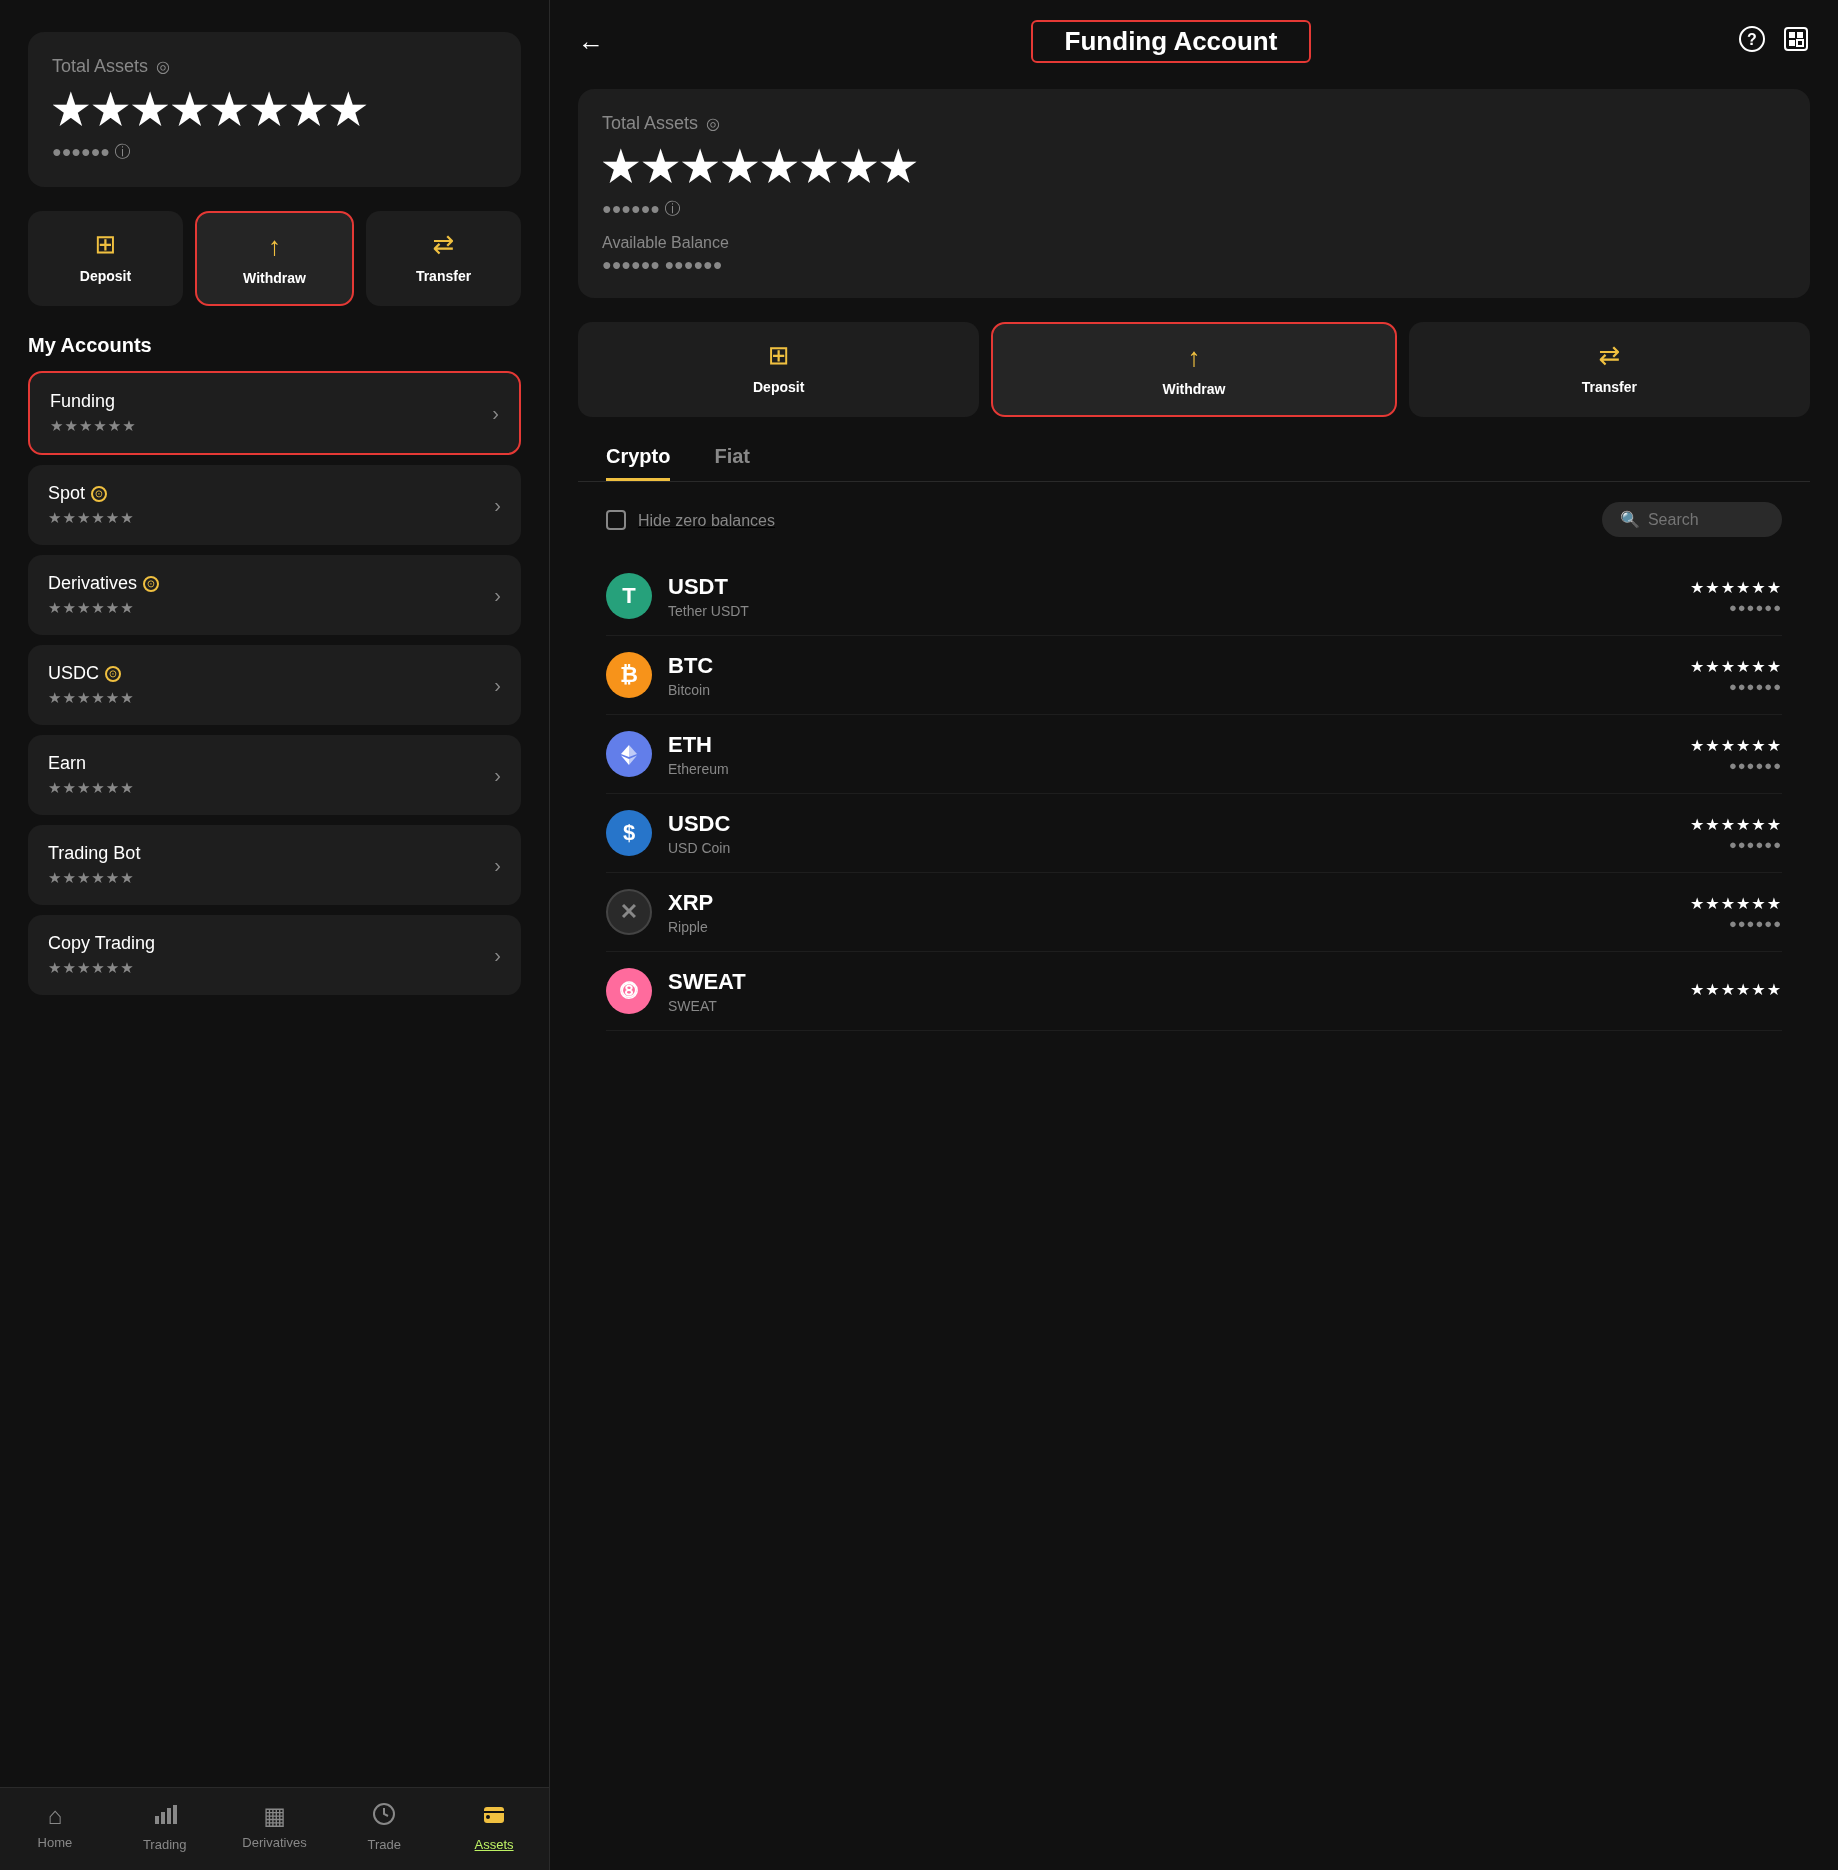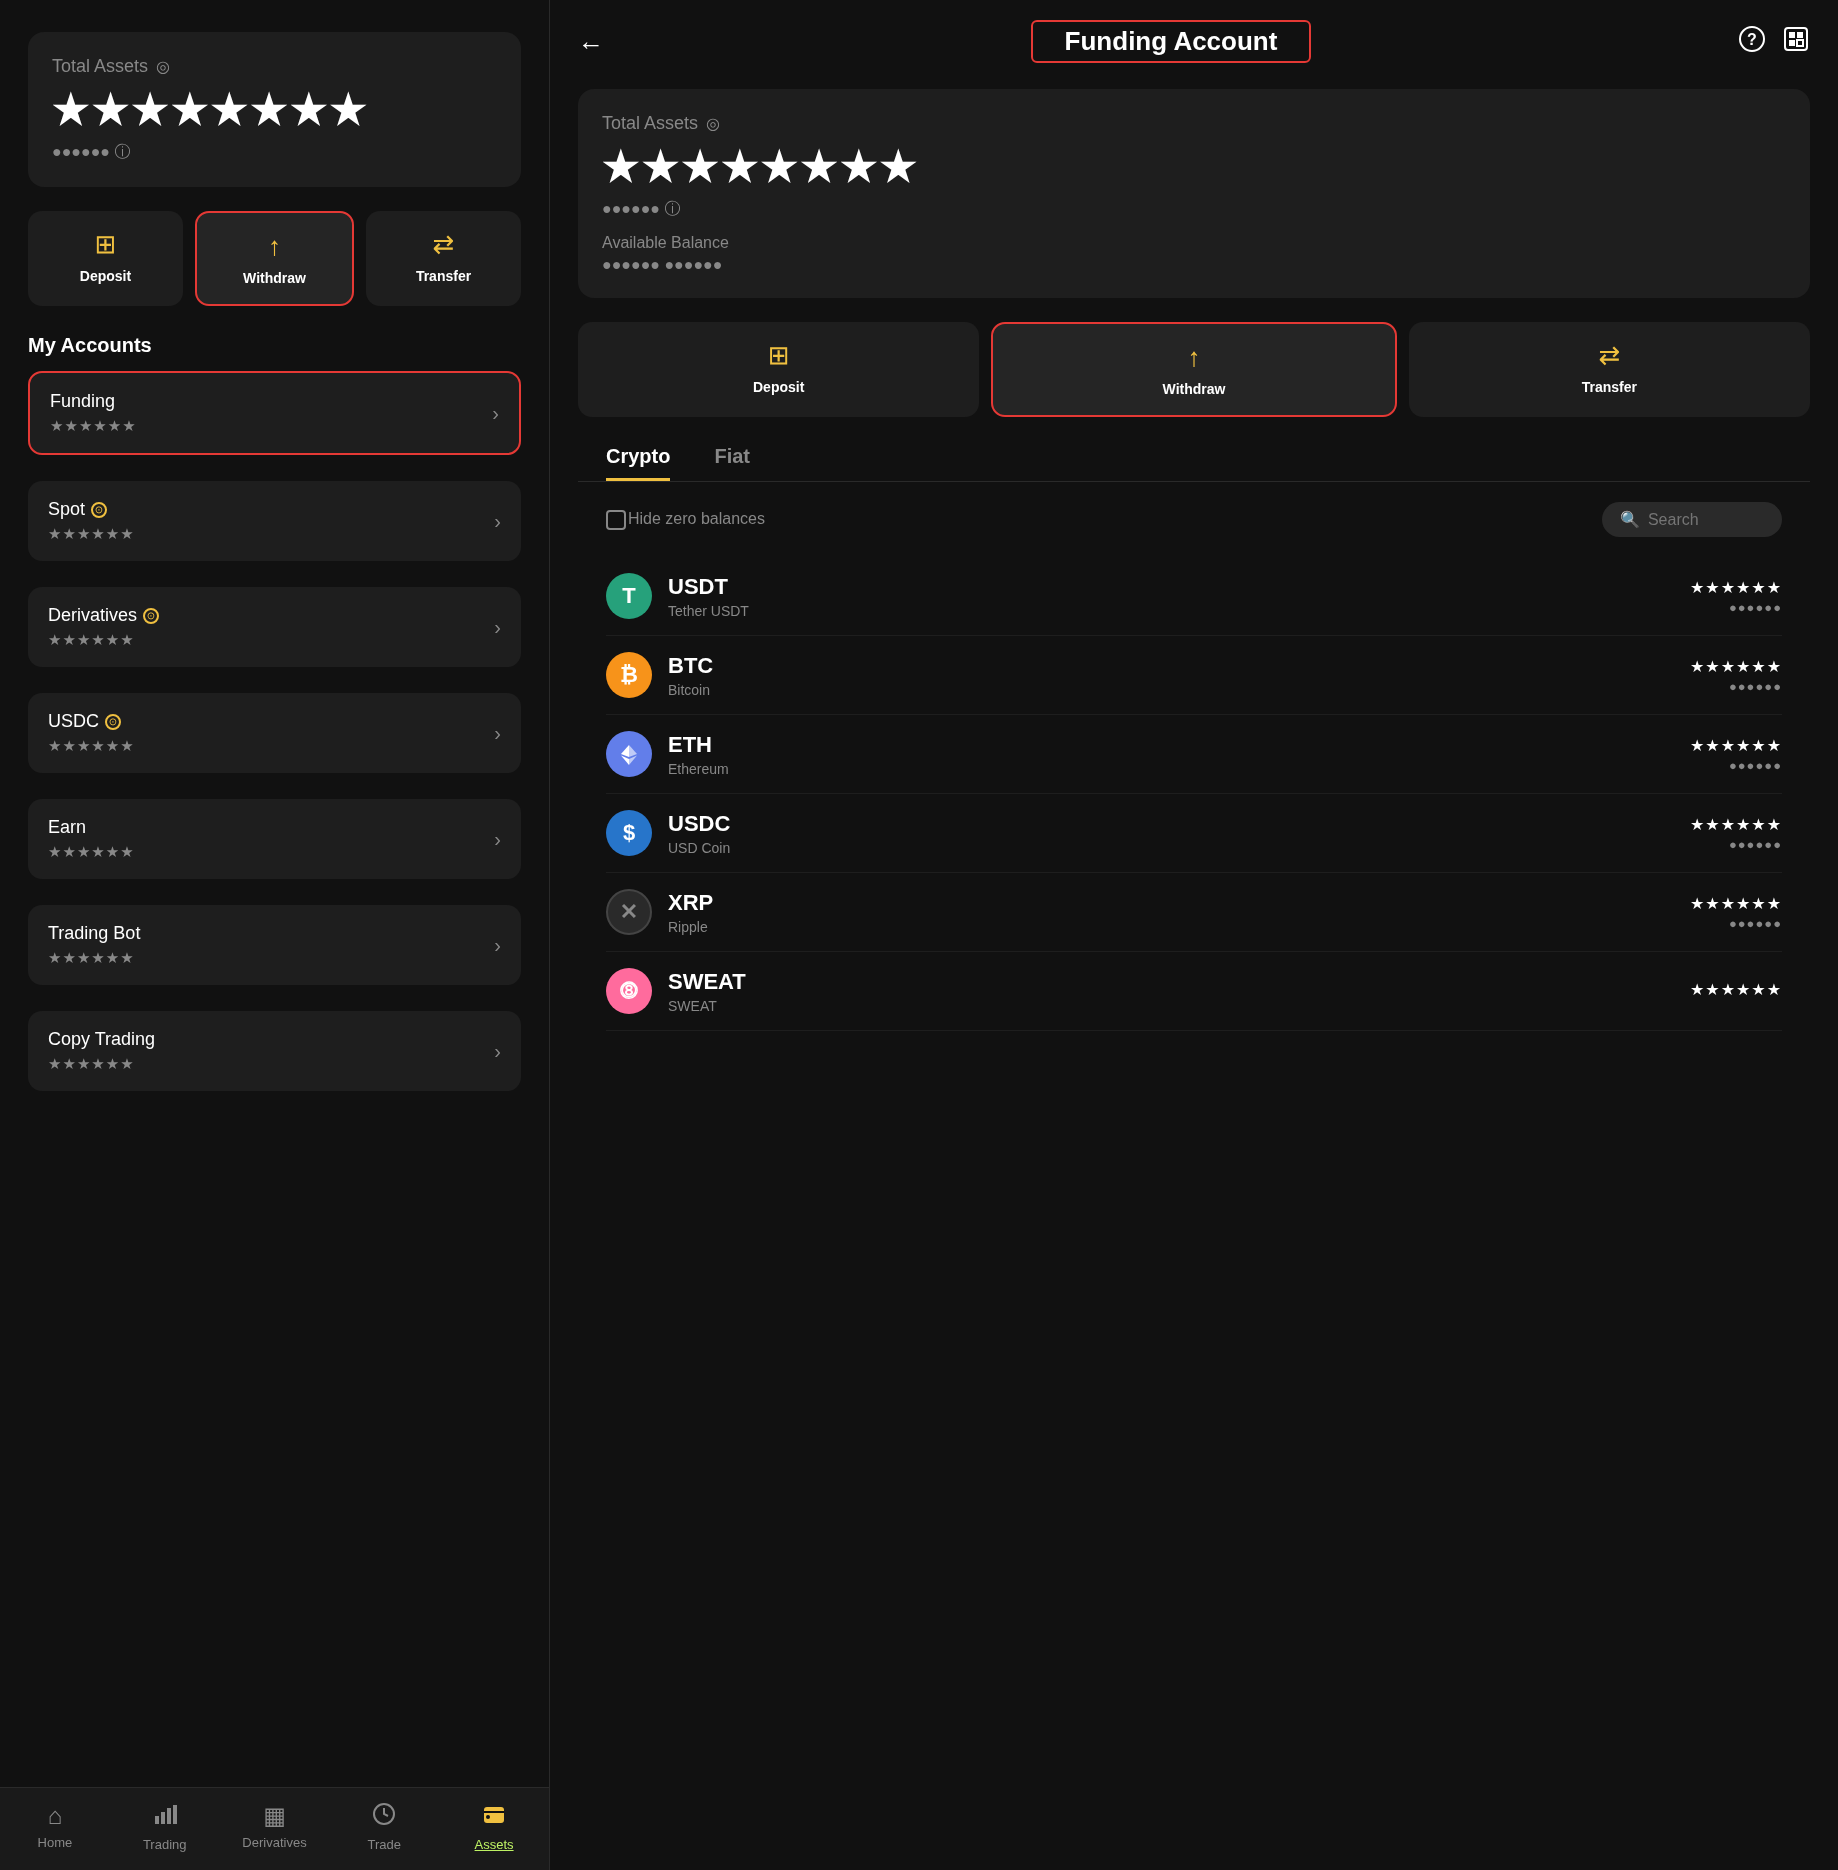--- a/index.html
+++ b/index.html
@@ -133,21 +133,21 @@
     .section-title {
       color: #ffffff;
       font-size: 20px;
       font-weight: 700;
       margin-bottom: 14px;
     }
 
     .account-list {
       display: flex;
       flex-direction: column;
-      gap: 26px;
+      gap: 10px;
     }
 
     .account-item {
       background: #1e1e1e;
       border-radius: 14px;
       padding: 18px 20px;
       display: flex;
       align-items: center;
       justify-content: space-between;
       cursor: pointer;
@@ -297,22 +297,23 @@
     .filter-row {
       display: flex;
       align-items: center;
       justify-content: space-between;
       padding: 0 28px;
       margin-bottom: 20px;
     }
 
     .hide-zero-container {
       display: flex;
-      align-items: flex-start;
-      gap: 2px;
+      align-items: flex-end;
+      gap: 12px;
+      text-decoration: underline;
     }
 
     .checkbox-square {
       width: 20px;
       height: 20px;
       border: 2px solid #888888;
       border-radius: 4px;
       background: transparent;
       cursor: pointer;
     }

